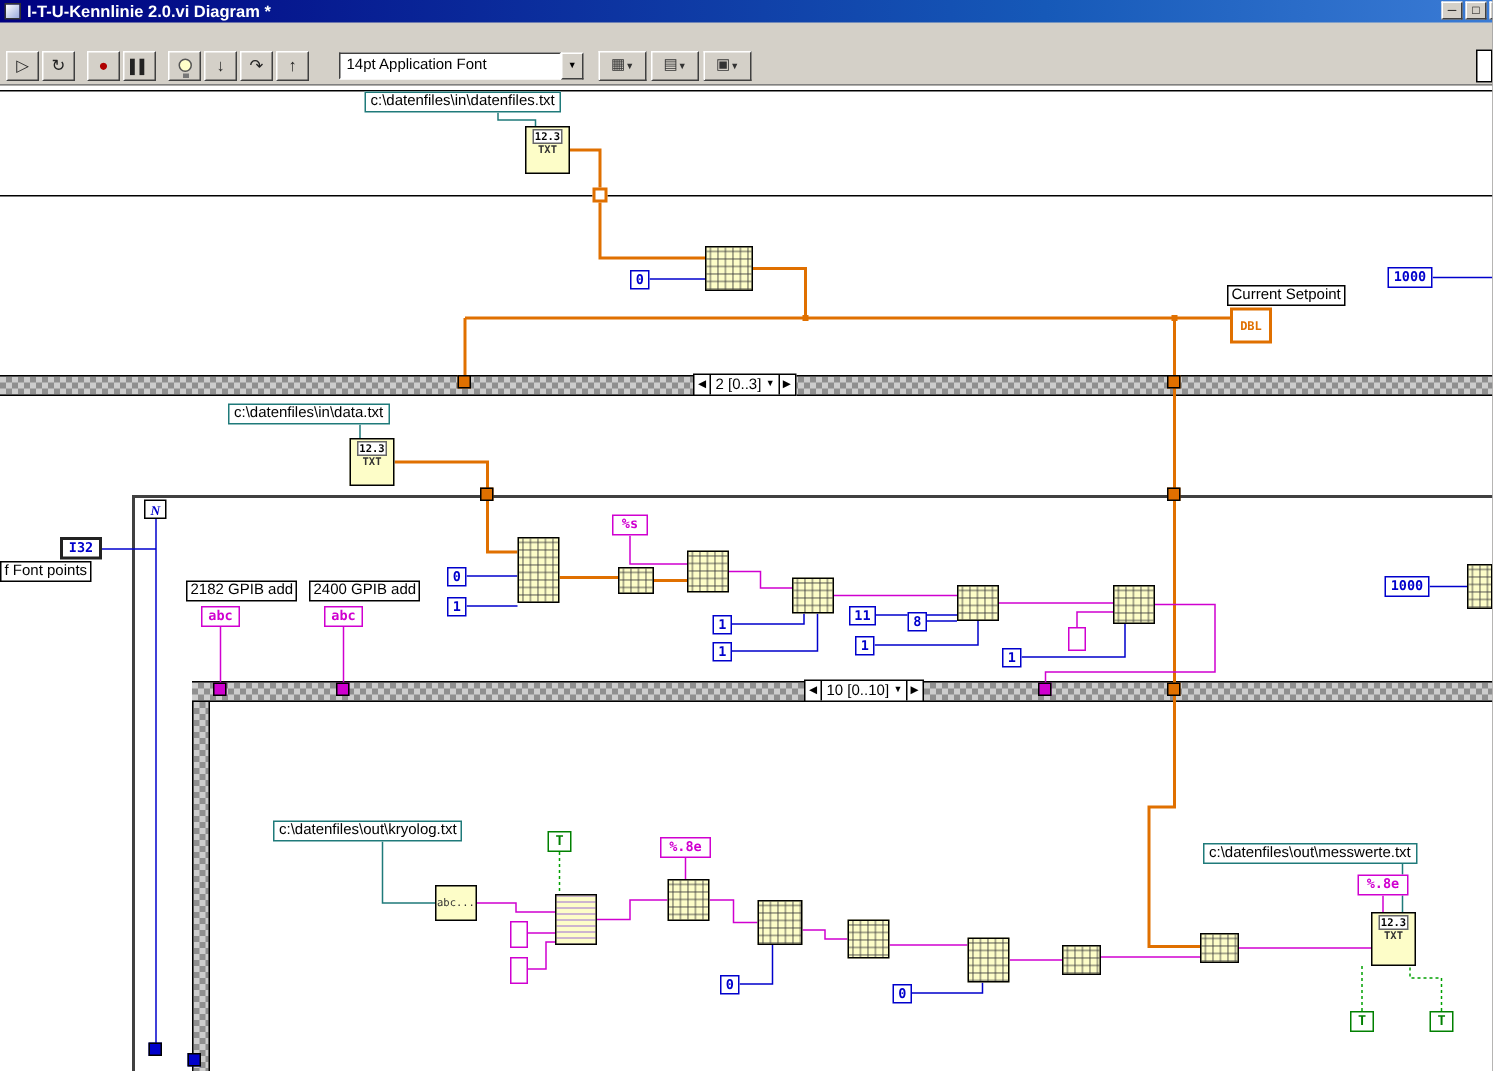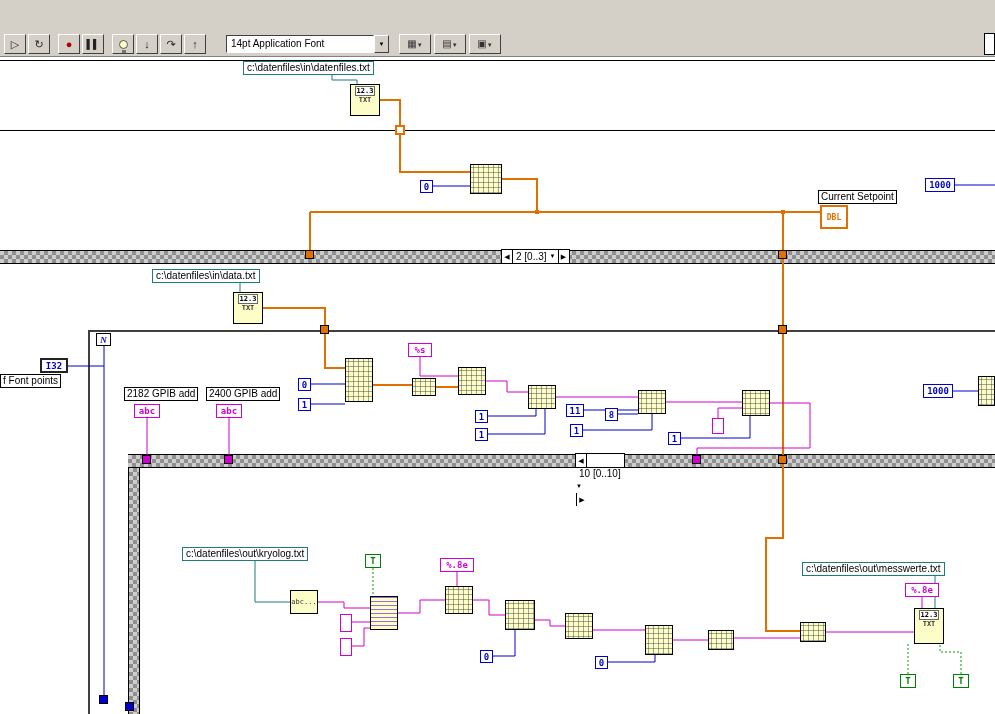--- a/index.html
+++ b/index.html
@@ -114,34 +114,43 @@
     font:10px "Liberation Sans", sans-serif; color:#000; line-height:12px;
     padding:0 2px; white-space:nowrap;
   }
   .term-dbl { position:absolute; z-index:3; background:#fff; border:2px solid #e07000; color:#e07000; font:bold 8px "DejaVu Sans Mono",monospace; display:flex; align-items:center; justify-content:center; }
   .term-i32 { position:absolute; z-index:3; background:#fff; border:2px solid #222; color:#0000cc; font:bold 9px "DejaVu Sans Mono",monospace; display:flex; align-items:center; justify-content:center; }
   .term-n { position:absolute; z-index:3; background:#fff; border:1px solid #000; color:#0000cc; font:italic bold 9px "Liberation Serif",serif; display:flex; align-items:center; justify-content:center; }
   .tun { position:absolute; z-index:4; width:9px; height:9px; border:1px solid #000; background:#888; }
   .tun-h { position:absolute; z-index:4; width:10px; height:10px; border:2px solid #e07000; background:#fff; }
   .seqsel {
     position:absolute; z-index:5; height:15px; background:#fff; border:1px solid #000;
-    display:flex; align-items:stretch; font-size:10px; color:#000;margin-left:39px;
+    display:flex; align-items:stretch; font-size:10px; color:#000;
   }
   .sarr { width:11px; font-size:7px; text-align:center; line-height:13px; }
   .sarr:first-child { border-right:1px solid #000; }
   .sarr:last-child { border-left:1px solid #000; }
   .slabel { padding:0 3px; line-height:13px; white-space:nowrap; }
   .scaret { font-size:6px; line-height:13px; padding-right:2px; }
   u { text-decoration:underline; }
 </style>
 </head>
 <body>
 
 <div id="app">
 
+  <div class="titlebar">
+    <span class="appicon"></span>
+    <span>I-T-U-Kennlinie 2.0.vi Diagram *</span>
+    <div class="winbtns">
+      <div class="wbtn">─</div>
+      <div class="wbtn">□</div>
+      <div class="wbtn" style="margin-right:-12px">×</div>
+    </div>
+  </div>
 
 
   <div class="toolbar">
     <div class="tbtn">▷</div>
     <div class="tbtn">↻</div>
     <div class="tsep"></div>
     <div class="tbtn red">●</div>
     <div class="tbtn small-glyph">▌▌</div>
     <div class="tsep"></div>
     <div class="tbtn"><span class="bulb"></span></div>
@@ -240,21 +249,21 @@
   <div class="tun-h" style="left: 395px; top: 125px; border-color: rgb(224, 112, 0);"></div>
   <div class="tun" style="left: 99px; top: 695px; background-color: rgb(0, 0, 204);"></div>
   <div class="tun" style="left: 125px; top: 702px; background-color: rgb(0, 0, 204);"></div>
 
   <div class="seqsel" style="left:462px;top:249px;">
     <span class="sarr">◀</span>
     <span class="slabel">2 [0..3]</span>
     <span class="scaret">▼</span>
     <span class="sarr">▶</span>
   </div>
-  <div class="seqsel" style="left:536px;top:453px;flex-direction:column;">
+  <div class="seqsel" style="left:536px;top:453px;">
     <span class="sarr">◀</span>
     <span class="slabel">10 [0..10]</span>
     <span class="scaret">▼</span>
     <span class="sarr">▶</span>
   </div>
 
   <div class="pathconst" style="left:243px;top:61px">c:\datenfiles\in\datenfiles.txt</div>
   <div class="pathconst" style="left:152px;top:269px">c:\datenfiles\in\data.txt</div>
   <div class="pathconst" style="left:182px;top:547px">c:\datenfiles\out\kryolog.txt</div>
   <div class="pathconst" style="left:802px;top:562px">c:\datenfiles\out\messwerte.txt</div>

